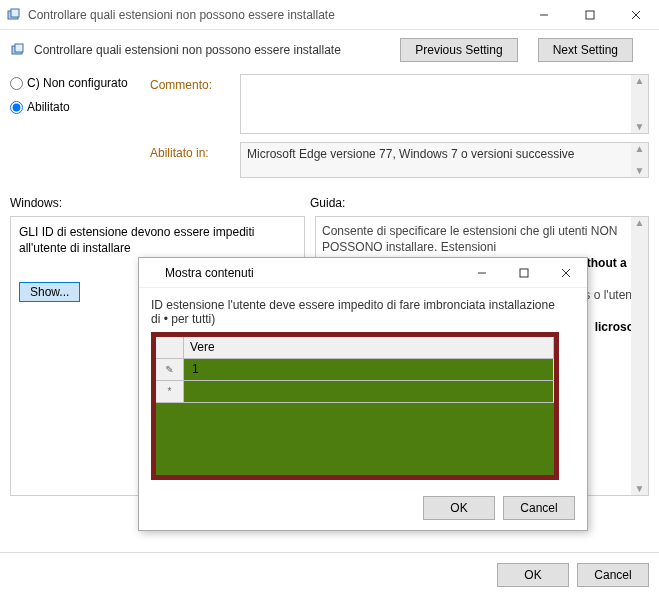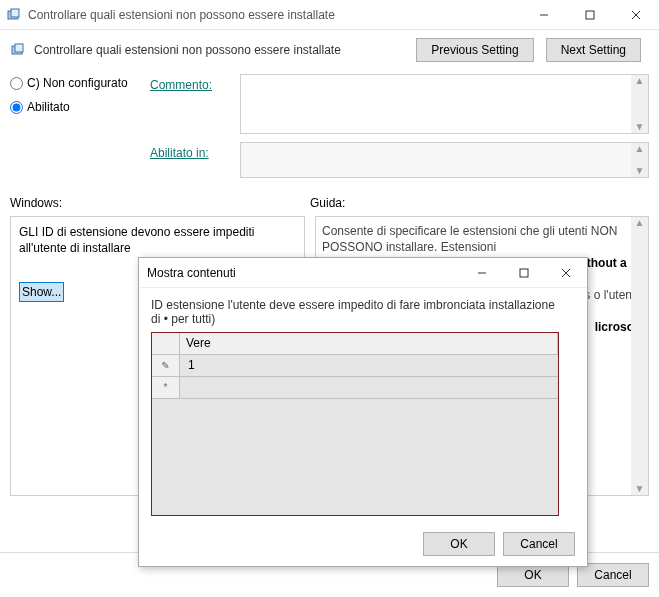--- a/index.html
+++ b/index.html
@@ -6,62 +6,62 @@
   body { margin: 0; background: #fff; color: #000; width: 659px; height: 597px; overflow: hidden; position: relative; }
   .titlebar { display: flex; align-items: center; height: 30px; border-bottom: 1px solid #e5e5e5; padding-left: 6px; }
   .titlebar .icon { width: 16px; height: 16px; margin-right: 6px; }
   .titlebar .title { flex: 1; color: #555; }
   .winctrls { display: flex; }
   .winbtn { width: 46px; height: 30px; display: flex; align-items: center; justify-content: center; color: #555; }
   .winbtn svg { width: 10px; height: 10px; }
   .header { display: flex; align-items: center; padding: 8px 10px; }
   .header .icon { width: 16px; height: 16px; margin-right: 8px; }
   .header .htitle { flex: 1; color: #333; }
-  .navbtns { display: flex; gap: 12px; margin-right: 8px; }
+  .navbtns { display: flex; gap: 20px; margin-right: 16px; }
   .btn { background: #e1e1e1; border: 1px solid #adadad; padding: 4px 14px; cursor: default; text-align: center; }
   .body { padding: 4px 10px 10px 10px; }
   .row1 { display: flex; gap: 20px; }
   .radios { width: 120px; padding-top: 2px; }
   .radio { display: flex; align-items: center; margin-bottom: 10px; }
   .radio input { margin: 0 4px 0 0; }
   .fieldcol { flex: 1; }
   .fieldrow { display: flex; margin-bottom: 8px; }
-  .flabel { width: 90px; color: #0f766e; padding-top: 4px; text-decoration: underline; }
+  .flabel { width: 90px; color: #a16207; padding-top: 4px; }
   .textarea { flex: 1; border: 1px solid #cfcfcf; background: #fff; height: 60px; position: relative; }
   .sbar { position: absolute; right: 0; top: 0; bottom: 0; width: 17px; background: #f0f0f0; display: flex; flex-direction: column; justify-content: space-between; align-items: center; }
   .sbar .arr { font-size: 10px; color: #999; line-height: 12px; }
   .supported { flex: 1; border: 1px solid #cfcfcf; background: #f7f7f7; padding: 4px 20px 4px 6px; height: 36px; color: #333; position: relative; }
   .midlabels { display: flex; margin-top: 10px; }
   .midlabels .l { width: 300px; }
   .midrow { display: flex; margin-top: 6px; gap: 10px; }
   .optbox { width: 295px; border: 1px solid #cfcfcf; padding: 8px; height: 280px; }
   .optbox .otext { margin-bottom: 26px; line-height: 1.3; }
   .guidebox { flex: 1; border: 1px solid #cfcfcf; padding: 6px 20px 6px 6px; height: 280px; color: #444; line-height: 1.35; position: relative; }
   .guidebox b { color: #000; }
   .footer { position: absolute; bottom: 0; left: 0; right: 0; border-top: 1px solid #dcdcdc; padding: 10px; display: flex; justify-content: flex-end; gap: 8px; background: #fff; }
   .footer .btn { min-width: 72px; }
 
   
   .dialog { position: absolute; left: 138px; top: 257px; width: 450px; background: #fff; border: 1px solid #aaa; box-shadow: 2px 2px 8px rgba(0,0,0,.25); }
-  .dialog .dtitlebar { display: flex; align-items: center; height: 30px; padding-left: 8px; border-bottom: 1px solid #eee; justify-content: center; }
+  .dialog .dtitlebar { display: flex; align-items: center; height: 30px; padding-left: 26px; border-bottom: 1px solid #eee; justify-content: center; }
   .dialog .dtitle { flex: 1; color: #000; }
   .dialog .dctrls { display: flex; }
   .dialog .dbtn { width: 42px; height: 30px; display: flex; align-items: center; justify-content: center; color: #333; }
   .dialog .dbody { padding: 10px 28px 8px 12px; }
   .dialog .hint { margin-bottom: 6px; color: #333; }
-  .grid { border: 1px solid #7f1d1d; background: #e5e5e5; height: 184px; overflow: hidden; }
+  .grid { border: 5px solid #7f1d1d; background: #4d7c0f; height: 148px; overflow: hidden; }
   .grow { display: flex; border-bottom: 1px solid #c0c0c0; height: 22px; }
   .gcell-head { width: 28px; background: #f0f0f0; border-right: 1px solid #c0c0c0; display: flex; align-items: center; justify-content: center; }
   .gcell-col { flex: 1; background: #f0f0f0; padding: 3px 6px; font-weight: normal; border-right: 1px solid #c0c0c0; }
   .gcell-rowhead { width: 28px; background: #f0f0f0; border-right: 1px solid #c0c0c0; display: flex; align-items: center; justify-content: center; color: #666; font-size: 10px; }
   .gcell { flex: 1; padding: 2px 6px; border-right: 1px solid #e0e0e0; }
   .gcell input { border: none; outline: none; width: 100%; font-size: 12px; background: transparent; }
   .dfooter { display: flex; justify-content: flex-end; gap: 8px; padding: 8px 12px 10px 12px; }
   .dfooter .btn { min-width: 72px; }
-  .showbtn { border: 1px solid #0078d4; background: #cce4f7; padding: 2px 2px; display: inline-block; }
+  .showbtn { border: 1px solid #0078d4; background: #cce4f7; padding: 2px 10px; display: inline-block; }
   .gpicon { display: inline-block; }
 </style>
 </head>
 <body>
 
 <div class="titlebar">
   <span class="icon gpicon">
     <svg width="16" height="16">
         <rect x="2" y="4" width="10" height="8" fill="#b0d0f0" stroke="#4070a0"></rect>
         <rect x="5" y="2" width="8" height="8" fill="#e0eefc" stroke="#4070a0"></rect>
@@ -121,20 +121,21 @@
         <div class="textarea">
           <div class="sbar">
               <span class="arr">▲</span>
               <span class="arr">▼</span>
             </div>
         </div>
       </div>
       <div class="fieldrow">
         <div class="flabel">Abilitato in:</div>
         <div class="supported">
+          <span>Microsoft Edge versione 77, Windows 7 o versioni successive</span>
           <div class="sbar">
               <span class="arr">▲</span>
               <span class="arr">▼</span>
             </div>
         </div>
       </div>
     </div>
   </div>
 
   <div class="midlabels">

